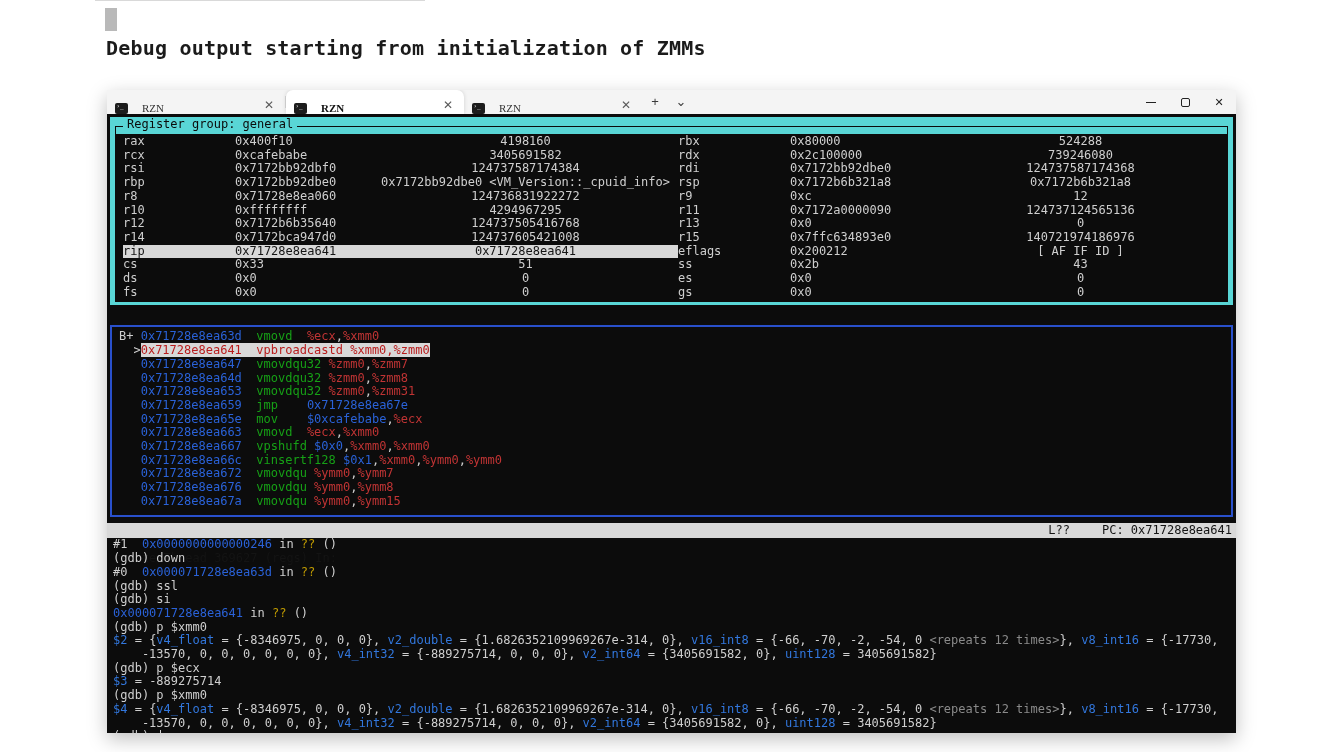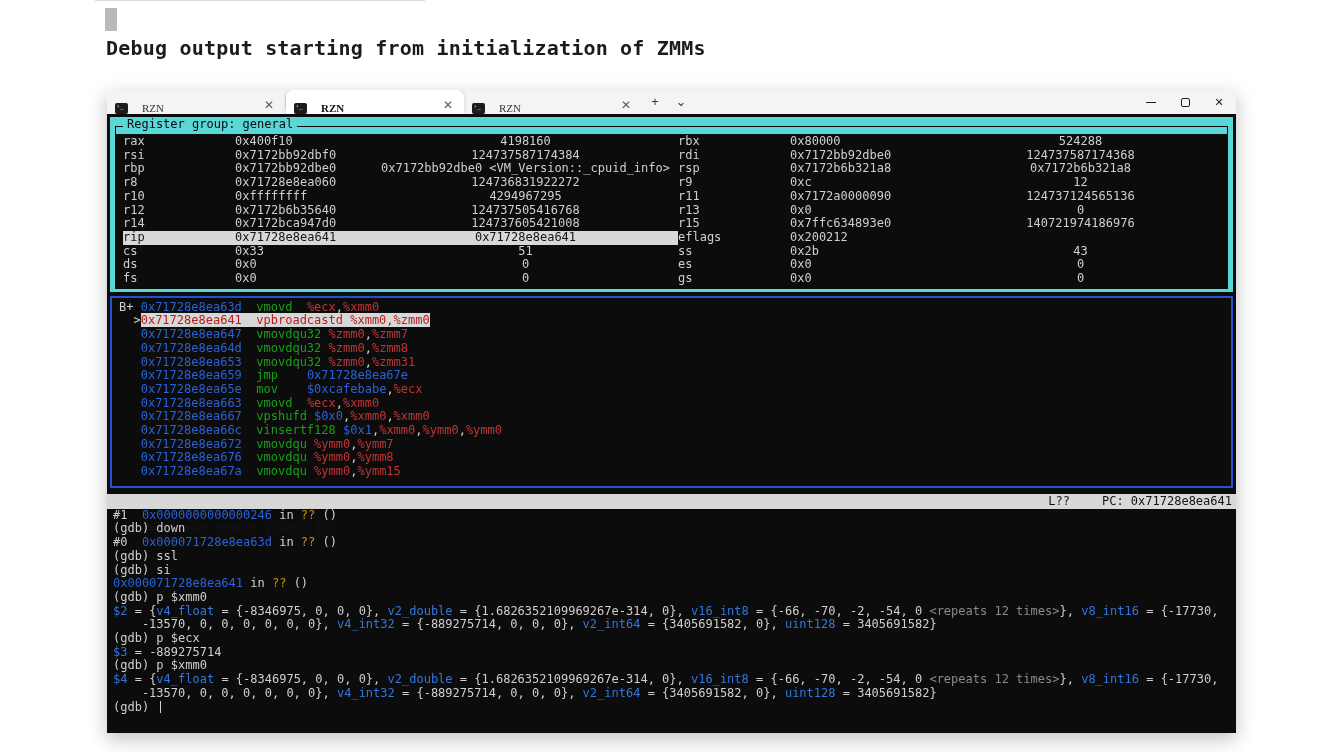--- a/index.html
+++ b/index.html
@@ -54,21 +54,21 @@
   .reg-frame .hline-b { position:absolute; left:5px; right:5px; bottom:3px; height:1px; background:#0c0c0c; }
   .reg-body { background:#0c0c0c; padding:1px 0 2px 7px; }
   .reg-row { display:flex; white-space:pre; }
   .reg-half { width:555px; display:flex; flex:0 0 auto; }
   .reg-name { width:112px; flex:0 0 auto; }
   .reg-hex  { width:138px; flex:0 0 auto; }
   .reg-val  { flex:1 1 auto;text-align:center; }
   .reg-half.hl { background:#d8d8d8; color:#141414; }
 
   
-  .asm-frame { margin-top:4px; border:2px solid #2950cc; height:192px; padding:3px 0 0 7px; }
+  .asm-frame { margin-top:20px; border:2px solid #2950cc; height:192px; padding:3px 0 0 7px; }
   .asm-line { white-space:pre; }
 
   
   .status-bar { margin-top:6px; margin-left:-3px; margin-right:-3px; height:15px; background:#d8d8d8;
                 color:#141414; display:flex; padding:0 4px 0 6px; line-height:15px; white-space:pre; }
   .status-left { flex:1 1 auto;margin-top:28px; }
   .status-right { display:flex; gap:32px; }
 
   
   .console { padding:0 0 0 3px; }
@@ -133,27 +133,28 @@
     <div class="reg-frame">
       <div class="reg-titlerow">
         <div class="hline"></div>
         <span class="reg-title">Register group: general</span>
       </div>
       <div class="vline-l"></div>
       <div class="vline-r"></div>
       <div class="hline-b"></div>
       <div class="reg-body" id="reg-body">
           <div class="reg-row"><div class="reg-half"><span class="reg-name">rax</span><span class="reg-hex">0x400f10</span><span class="reg-val">4198160</span></div><div class="reg-half"><span class="reg-name">rbx</span><span class="reg-hex">0x80000</span><span class="reg-val">524288</span></div></div>
+          <div class="reg-row"><div class="reg-half"><span class="reg-name">rcx</span><span class="reg-hex">0xcafebabe</span><span class="reg-val">3405691582</span></div><div class="reg-half"><span class="reg-name">rdx</span><span class="reg-hex">0x2c100000</span><span class="reg-val">739246080</span></div></div>
           <div class="reg-row"><div class="reg-half"><span class="reg-name">rsi</span><span class="reg-hex">0x7172bb92dbf0</span><span class="reg-val">124737587174384</span></div><div class="reg-half"><span class="reg-name">rdi</span><span class="reg-hex">0x7172bb92dbe0</span><span class="reg-val">124737587174368</span></div></div>
           <div class="reg-row"><div class="reg-half"><span class="reg-name">rbp</span><span class="reg-hex">0x7172bb92dbe0</span><span class="reg-val">0x7172bb92dbe0 &lt;VM_Version::_cpuid_info&gt;</span></div><div class="reg-half"><span class="reg-name">rsp</span><span class="reg-hex">0x7172b6b321a8</span><span class="reg-val">0x7172b6b321a8</span></div></div>
           <div class="reg-row"><div class="reg-half"><span class="reg-name">r8</span><span class="reg-hex">0x71728e8ea060</span><span class="reg-val">124736831922272</span></div><div class="reg-half"><span class="reg-name">r9</span><span class="reg-hex">0xc</span><span class="reg-val">12</span></div></div>
           <div class="reg-row"><div class="reg-half"><span class="reg-name">r10</span><span class="reg-hex">0xffffffff</span><span class="reg-val">4294967295</span></div><div class="reg-half"><span class="reg-name">r11</span><span class="reg-hex">0x7172a0000090</span><span class="reg-val">124737124565136</span></div></div>
           <div class="reg-row"><div class="reg-half"><span class="reg-name">r12</span><span class="reg-hex">0x7172b6b35640</span><span class="reg-val">124737505416768</span></div><div class="reg-half"><span class="reg-name">r13</span><span class="reg-hex">0x0</span><span class="reg-val">0</span></div></div>
           <div class="reg-row"><div class="reg-half"><span class="reg-name">r14</span><span class="reg-hex">0x7172bca947d0</span><span class="reg-val">124737605421008</span></div><div class="reg-half"><span class="reg-name">r15</span><span class="reg-hex">0x7ffc634893e0</span><span class="reg-val">140721974186976</span></div></div>
-          <div class="reg-row"><div class="reg-half hl"><span class="reg-name">rip</span><span class="reg-hex">0x71728e8ea641</span><span class="reg-val">0x71728e8ea641</span></div><div class="reg-half"><span class="reg-name">eflags</span><span class="reg-hex">0x200212</span></div></div>
+          <div class="reg-row"><div class="reg-half hl"><span class="reg-name">rip</span><span class="reg-hex">0x71728e8ea641</span><span class="reg-val">0x71728e8ea641</span></div><div class="reg-half"><span class="reg-name">eflags</span><span class="reg-hex">0x200212</span><span class="reg-val">[ AF IF ID ]</span></div></div>
           <div class="reg-row"><div class="reg-half"><span class="reg-name">cs</span><span class="reg-hex">0x33</span><span class="reg-val">51</span></div><div class="reg-half"><span class="reg-name">ss</span><span class="reg-hex">0x2b</span><span class="reg-val">43</span></div></div>
           <div class="reg-row"><div class="reg-half"><span class="reg-name">ds</span><span class="reg-hex">0x0</span><span class="reg-val">0</span></div><div class="reg-half"><span class="reg-name">es</span><span class="reg-hex">0x0</span><span class="reg-val">0</span></div></div>
           <div class="reg-row"><div class="reg-half"><span class="reg-name">fs</span><span class="reg-hex">0x0</span><span class="reg-val">0</span></div><div class="reg-half"><span class="reg-name">gs</span><span class="reg-hex">0x0</span><span class="reg-val">0</span></div></div>
         </div>
     </div>
 
     <div class="asm-frame">
       <div id="asm-body">
           <div class="asm-line"><span class="seg-w">B+ </span><span class="seg-a">0x71728e8ea63d</span><span class="seg-w">  </span><span class="seg-m">vmovd</span><span class="seg-w">  </span><span class="seg-r">%ecx</span><span class="seg-w">,</span><span class="seg-r">%xmm0</span></div>
           <div class="asm-line"><span class="seg-w">  &gt;</span><span class="seg-h">0x71728e8ea641  vpbroadcastd %xmm0,%zmm0</span></div>

